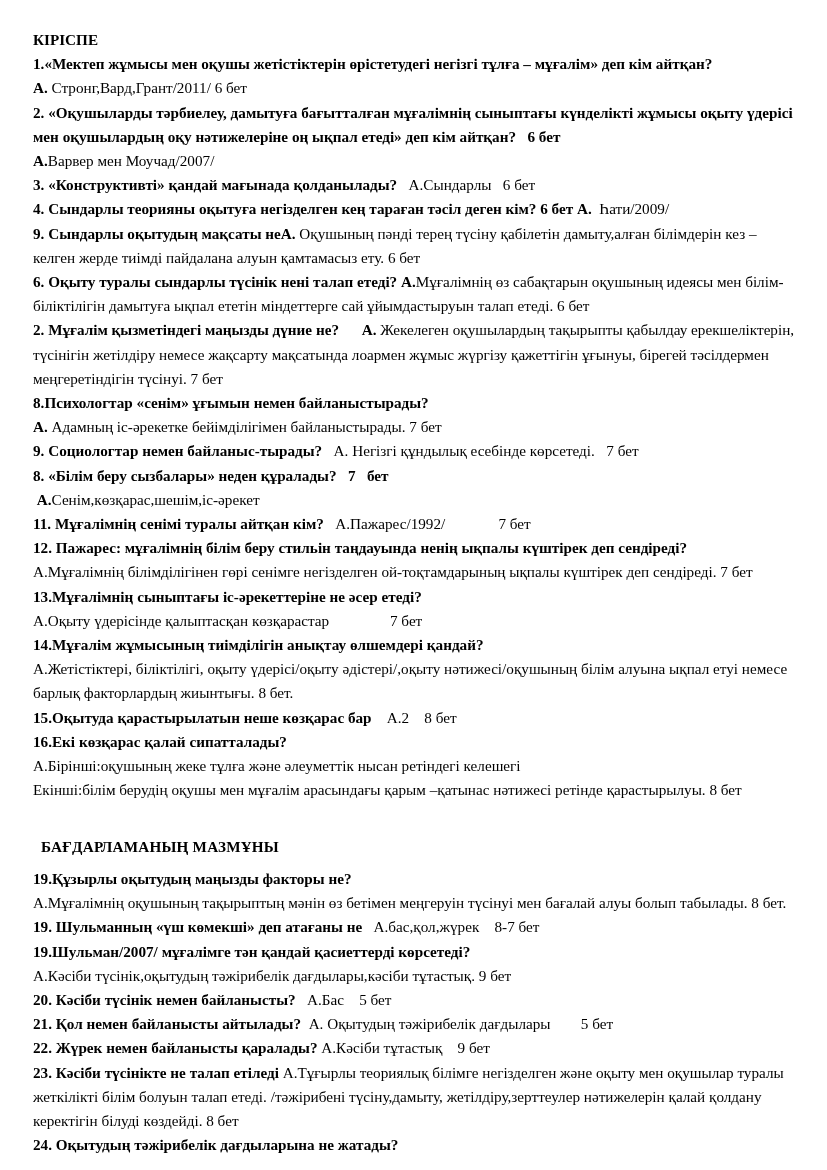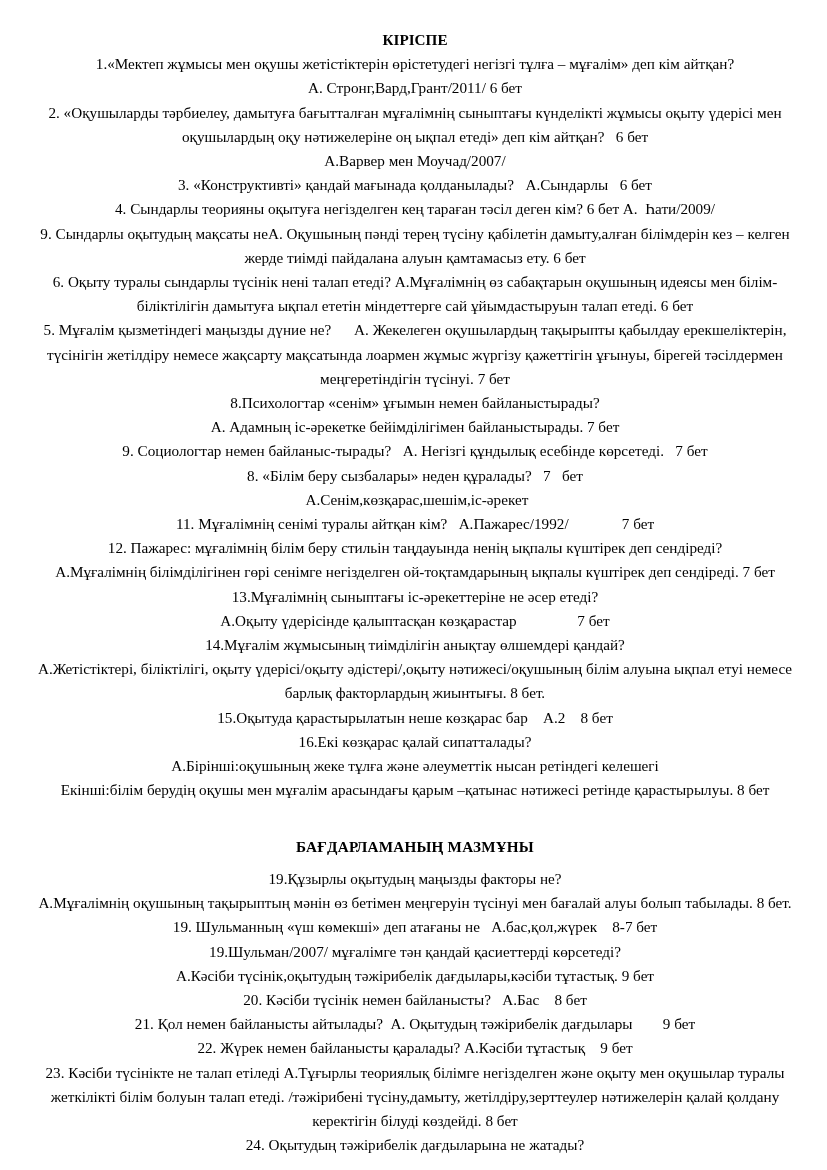--- a/index.html
+++ b/index.html
@@ -24,23 +24,22 @@
     padding: 28px 30px 0 33px;
   }
   .doc-body {
     font-size: 15.2px;
     line-height: 24.2px;
     text-align: left;
   }
   .para {
     margin: 0;
     padding: 0;
-    text-align: center;
   }
-  .b { font-weight: normal; }
+  .b { font-weight: bold; }
   .n { font-weight: normal; margin-top: 44px; }
   .heading {
     font-weight: bold;
     margin: 0;
   }
   .section-title {
     font-weight: bold;
     margin: 8px;
     letter-spacing: 0.2px;
   }
@@ -64,21 +63,21 @@
     <p class="para"><span class="b">А.</span><span class="n">Варвер мен Моучад/2007/</span></p>
 
     <p class="para"><span class="b">3. «Конструктивті» қандай мағынада қолданылады?</span><span class="n nowrap-gap">   А.Сындарлы   6 бет</span></p>
 
     <p class="para"><span class="b">4. Сындарлы теорияны оқытуға негізделген кең тараған тәсіл деген кім? 6 бет А.</span><span class="n nowrap-gap">  Һати/2009/</span></p>
 
     <p class="para"><span class="b">9. Сындарлы оқытудың мақсаты неА.</span><span class="n"> Оқушының пәнді терең түсіну қабілетін дамыту,алған білімдерін кез – келген жерде тиімді пайдалана алуын қамтамасыз ету.  6 бет</span></p>
 
     <p class="para"><span class="b">6. Оқыту туралы сындарлы түсінік нені талап етеді?  А.</span><span class="n">Мұғалімнің өз сабақтарын оқушының идеясы мен білім-біліктілігін дамытуға ықпал ететін міндеттерге сай ұйымдастыруын талап етеді.   6 бет</span></p>
 
-    <p class="para"><span class="b nowrap-gap">5. Мұғалім қызметіндегі маңызды дүние не?      А.</span><span class="n"> Жекелеген оқушылардың тақырыпты қабылдау ерекшеліктерін, түсінігін жетілдіру немесе жақсарту мақсатында лоармен жұмыс жүргізу қажеттігін ұғынуы, бірегей тәсілдермен меңгеретіндігін түсінуі.  7 бет</span></p>
+    <p class="para"><span class="b nowrap-gap">2. Мұғалім қызметіндегі маңызды дүние не?      А.</span><span class="n"> Жекелеген оқушылардың тақырыпты қабылдау ерекшеліктерін, түсінігін жетілдіру немесе жақсарту мақсатында лоармен жұмыс жүргізу қажеттігін ұғынуы, бірегей тәсілдермен меңгеретіндігін түсінуі.  7 бет</span></p>
 
     <p class="para"><span class="b">8.Психологтар «сенім» ұғымын немен байланыстырады?</span></p>
     <p class="para"><span class="b">А.</span><span class="n"> Адамның іс-әрекетке бейімділігімен байланыстырады.   7 бет</span></p>
 
     <p class="para"><span class="b">9. Социологтар немен байланыс-тырады?</span><span class="n nowrap-gap">   А. Негізгі құндылық есебінде көрсетеді.   7 бет</span></p>
 
     <p class="para"><span class="b nowrap-gap">8. «Білім беру сызбалары» неден құралады?   7   бет</span></p>
     <p class="para"><span class="b nowrap-gap"> А.</span><span class="n">Сенім,көзқарас,шешім,іс-әрекет</span></p>
 
     <p class="para"><span class="b">11. Мұғалімнің сенімі туралы айтқан кім?</span><span class="n nowrap-gap">   А.Пажарес/1992/              7 бет</span></p>
@@ -103,23 +102,23 @@
     <p class="para section-title">БАҒДАРЛАМАНЫҢ    МАЗМҰНЫ</p>
 
     <p class="para"><span class="b">19.Құзырлы оқытудың маңызды факторы не?</span></p>
     <p class="para"><span class="n">А.Мұғалімнің оқушының тақырыптың мәнін өз бетімен меңгеруін түсінуі мен бағалай алуы болып табылады.  8 бет.</span></p>
 
     <p class="para"><span class="b">19. Шульманның «үш көмекші» деп атағаны не</span><span class="n nowrap-gap">   А.бас,қол,жүрек    8-7 бет</span></p>
 
     <p class="para"><span class="b">19.Шульман/2007/ мұғалімге тән қандай қасиеттерді көрсетеді?</span></p>
     <p class="para"><span class="n">А.Кәсіби түсінік,оқытудың тәжірибелік дағдылары,кәсіби тұтастық.     9 бет</span></p>
 
-    <p class="para"><span class="b">20. Кәсіби түсінік немен байланысты?</span><span class="n nowrap-gap">   А.Бас    8 бет</span></p>
+    <p class="para"><span class="b">20. Кәсіби түсінік немен байланысты?</span><span class="n nowrap-gap">   А.Бас    5 бет</span></p>
 
-    <p class="para"><span class="b">21. Қол немен байланысты айтылады?</span><span class="n nowrap-gap">  А. Оқытудың тәжірибелік дағдылары        9 бет</span></p>
+    <p class="para"><span class="b">21. Қол немен байланысты айтылады?</span><span class="n nowrap-gap">  А. Оқытудың тәжірибелік дағдылары        5 бет</span></p>
 
     <p class="para"><span class="b">22. Жүрек немен байланысты қаралады?</span><span class="n nowrap-gap"> А.Кәсіби тұтастық    9 бет</span></p>
 
     <p class="para"><span class="b">23. Кәсіби түсінікте не талап етіледі</span><span class="n">  А.Тұғырлы теориялық білімге негізделген және оқыту мен оқушылар туралы жеткілікті білім болуын талап етеді. /тәжірибені түсіну,дамыту, жетілдіру,зерттеулер нәтижелерін қалай қолдану керектігін білуді көздейді.        8 бет</span></p>
 
     <p class="para"><span class="b">24. Оқытудың тәжірибелік дағдыларына не жатады?</span></p>
 
   </div>
 </div>
 

